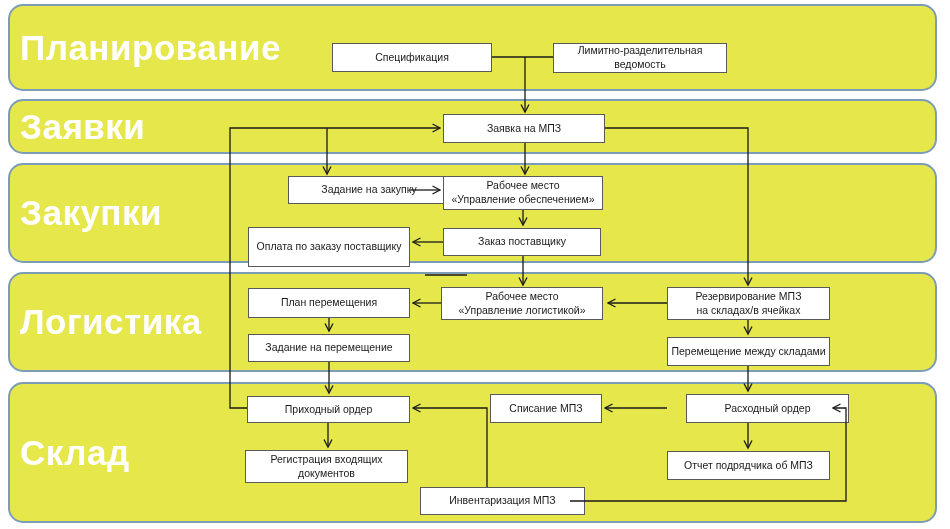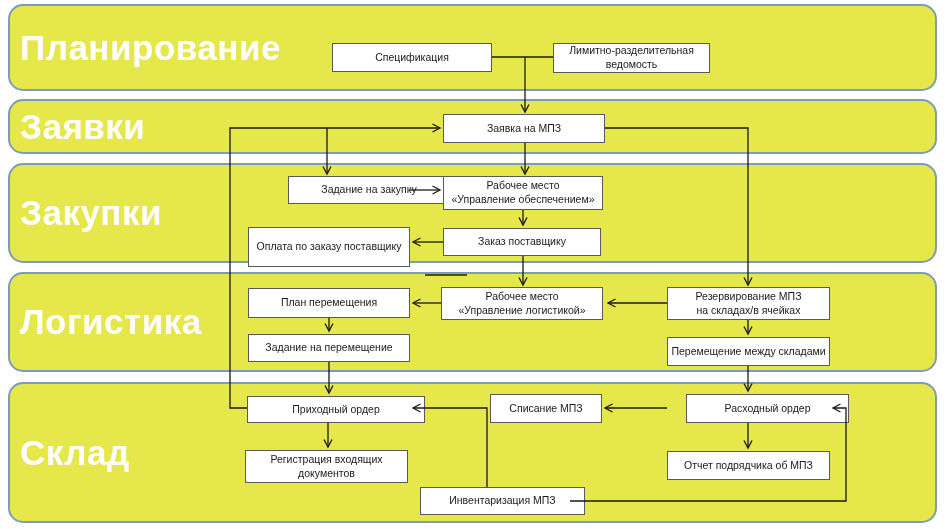--- a/index.html
+++ b/index.html
@@ -75,36 +75,36 @@
     <span class="lane-label">Закупки</span>
   </div>
   <div class="lane" style="top:272px;height:100px;">
     <span class="lane-label">Логистика</span>
   </div>
   <div class="lane" style="top:382px;height:141px;">
     <span class="lane-label">Склад</span>
   </div>
 
   <div class="node" style="left:332px;top:43px;width:160px;height:29px;">Спецификация</div>
-  <div class="node" style="left:553px;top:43px;width:157px;height:30px;">Лимитно-разделительная
+  <div class="node" style="left:553px;top:43px;width:174px;height:30px;">Лимитно-разделительная
 ведомость</div>
   <div class="node" style="left:443px;top:114px;width:162px;height:29px;">Заявка на МПЗ</div>
   <div class="node" style="left:248px;top:176px;width:162px;height:28px;margin-left:40px;">Задание на закупку</div>
   <div class="node" style="left:443px;top:176px;width:160px;height:34px;">Рабочее место
 «Управление обеспечением»</div>
   <div class="node" style="left:248px;top:227px;width:162px;height:40px;">Оплата по заказу поставщику</div>
   <div class="node" style="left:443px;top:228px;width:158px;height:28px;">Заказ поставщику</div>
   <div class="node" style="left:248px;top:288px;width:162px;height:30px;">План перемещения</div>
   <div class="node" style="left:441px;top:287px;width:162px;height:33px;">Рабочее место
 «Управление логистикой»</div>
   <div class="node" style="left:667px;top:287px;width:163px;height:33px;">Резервирование МПЗ
 на складах/в ячейках</div>
   <div class="node" style="left:248px;top:334px;width:162px;height:28px;">Задание на перемещение</div>
   <div class="node" style="left:667px;top:337px;width:163px;height:29px;">Перемещение между складами</div>
-  <div class="node" style="left:247px;top:396px;width:178px;height:27px;">Приходный ордер</div>
+  <div class="node" style="left:247px;top:396px;width:163px;height:27px;">Приходный ордер</div>
   <div class="node" style="left:245px;top:450px;width:163px;height:33px;">Регистрация входящих
 документов</div>
   <div class="node" style="left:490px;top:394px;width:112px;height:29px;">Списание МПЗ</div>
   <div class="node" style="left:643px;top:394px;width:163px;height:29px;margin-left:43px;">Расходный ордер</div>
   <div class="node" style="left:667px;top:451px;width:163px;height:29px;">Отчет подрядчика об МПЗ</div>
   <div class="node" style="left:420px;top:487px;width:165px;height:28px;">Инвентаризация МПЗ</div>
 
   <svg class="wires" width="950" height="529">
     <defs>
       <marker id="arrow" markerWidth="10" markerHeight="10" viewBox="0 0 10 10" refX="8.5" refY="5" orient="auto" markerUnits="userSpaceOnUse">

